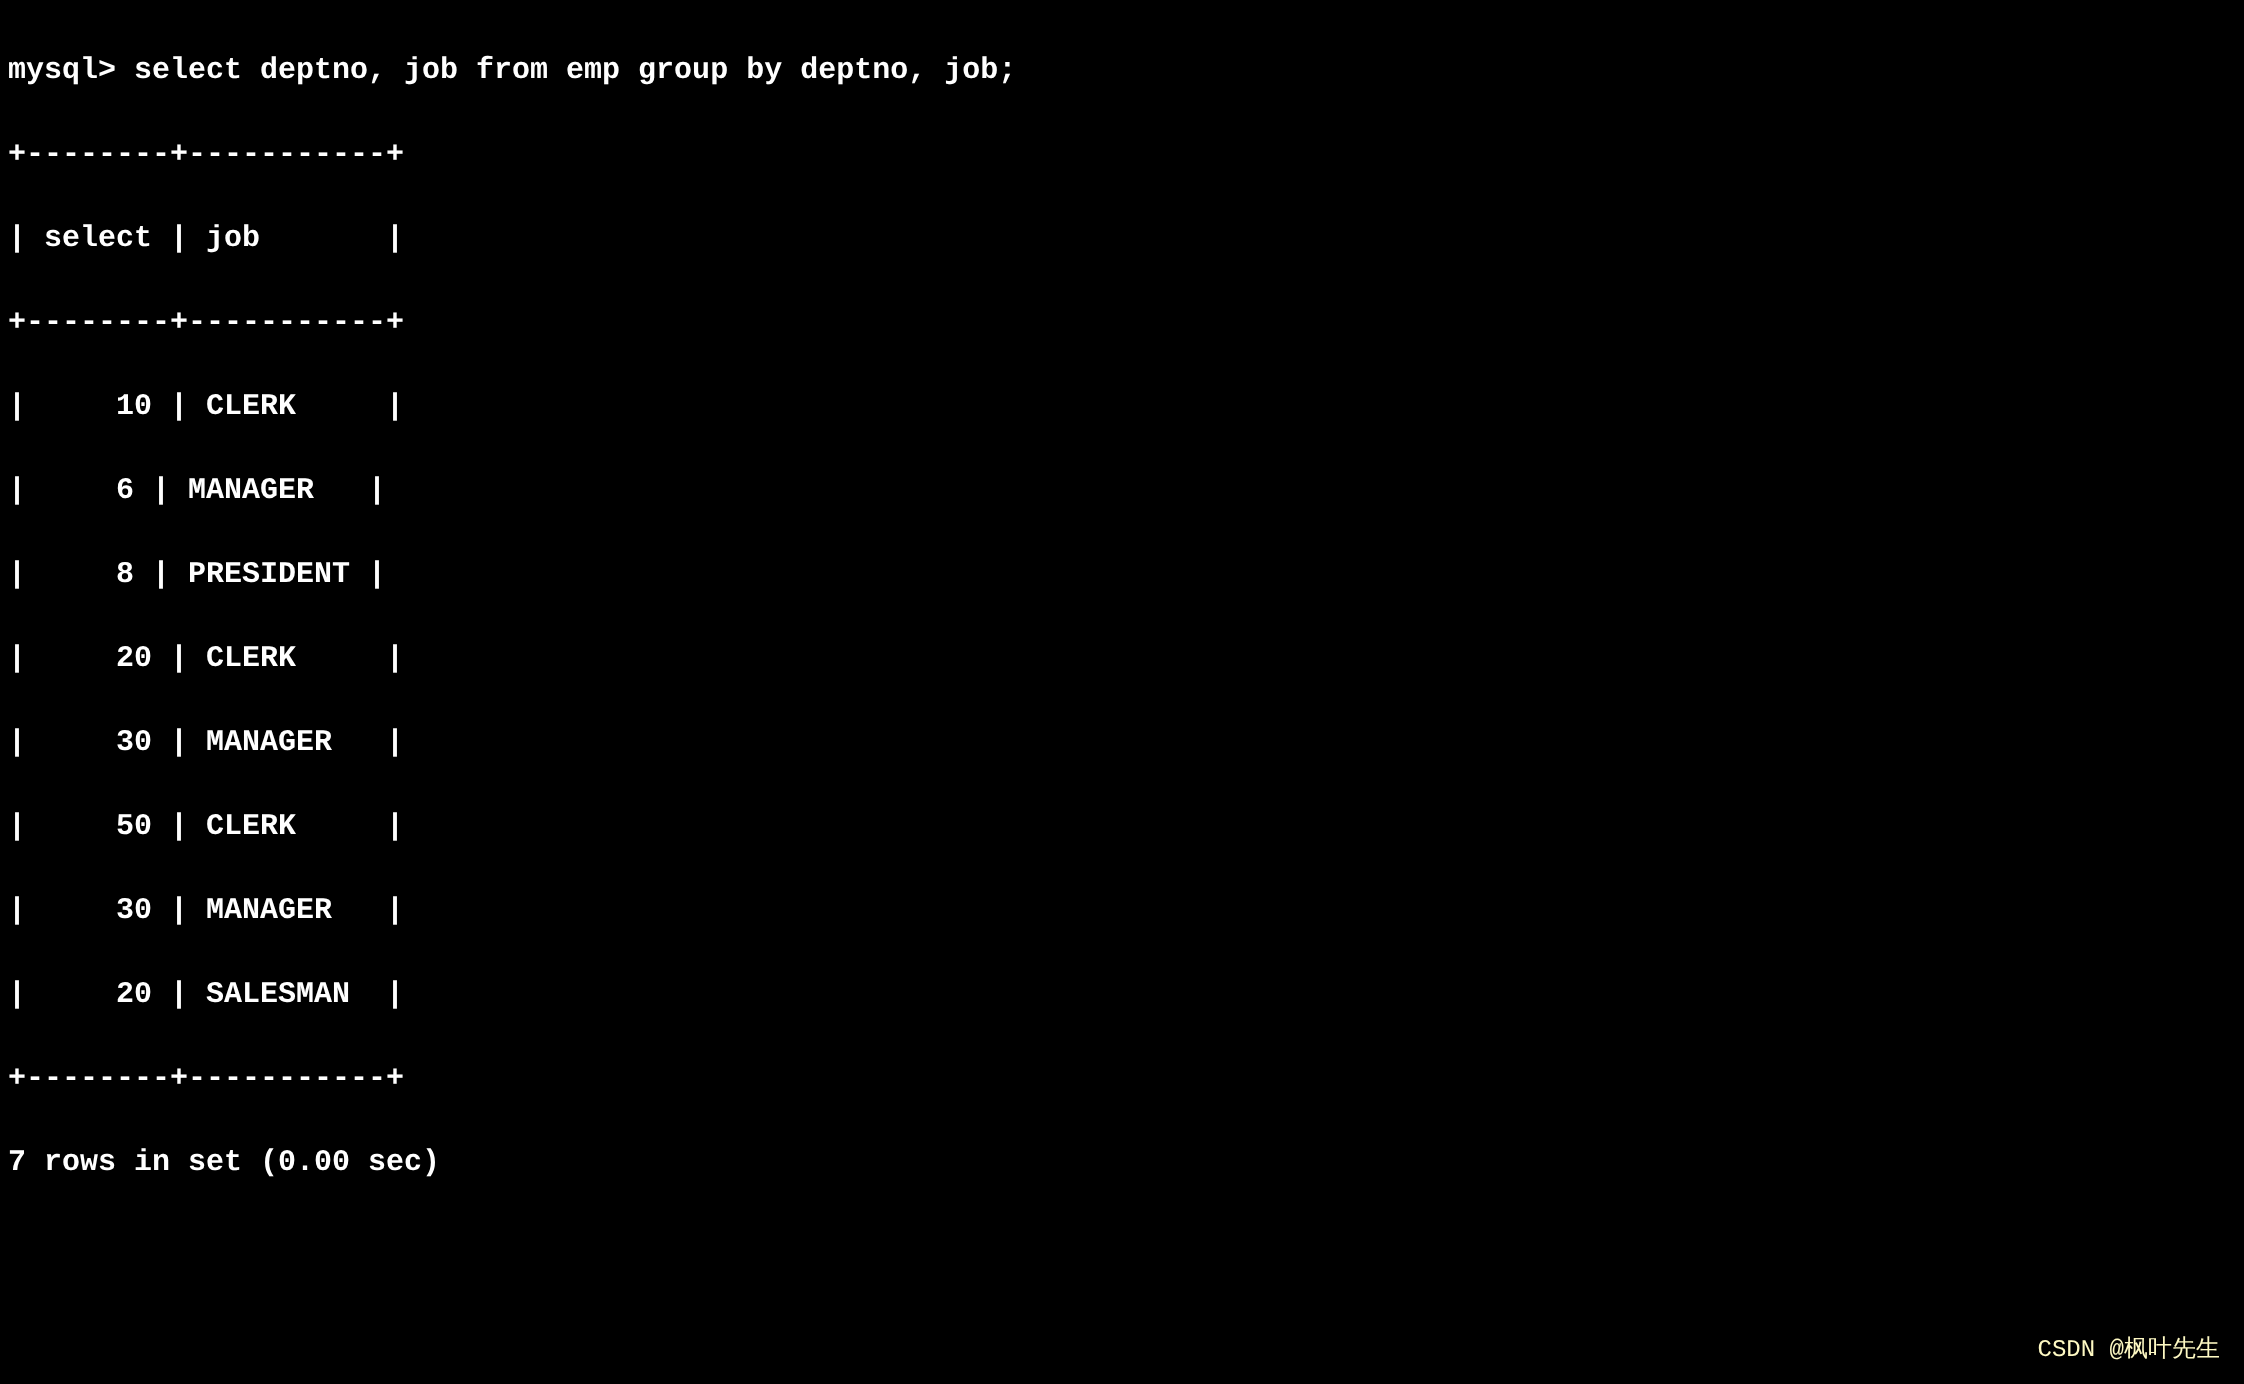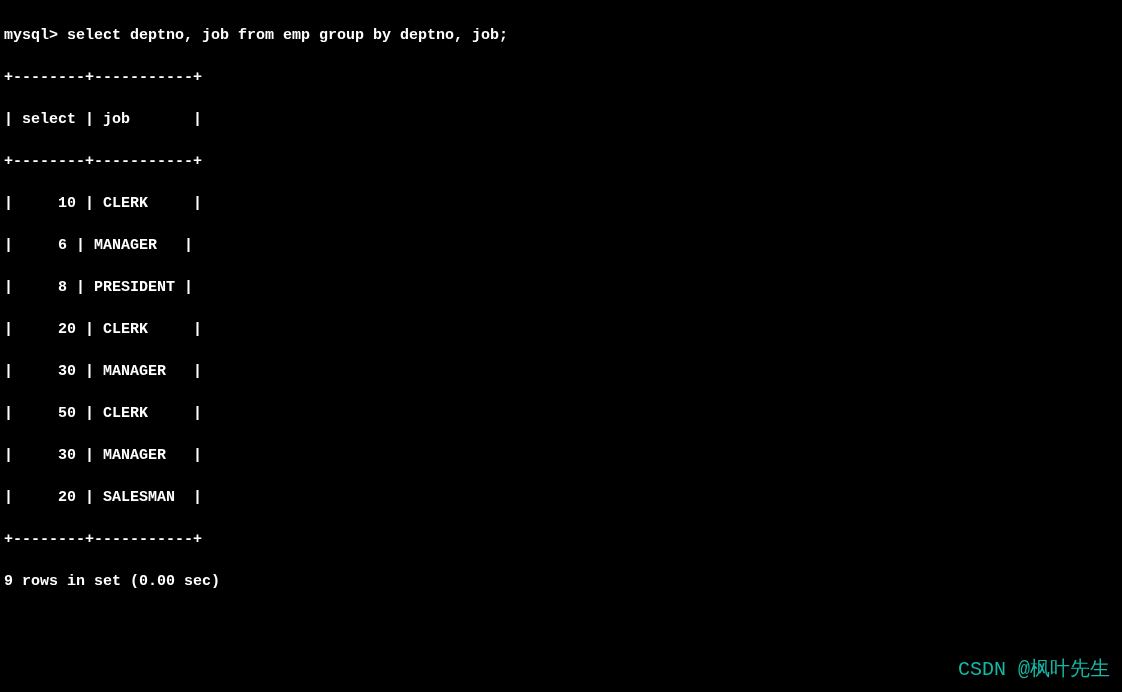--- a/index.html
+++ b/index.html
@@ -23,43 +23,43 @@
     .terminal {
       white-space: pre;
     }
     .line {
       white-space: pre;
     }
     .watermark {
       position: absolute;
       bottom: 8px;
       right: 12px;
-      color: #14b8a6;
-      font-size: 20px;
+      color: #fef9c3;
+      font-size: 12px;
       font-weight: normal;
     }
   </style>
 </head>
 <body>
 
 <div class="terminal">
 <div class="line"><span>mysql&gt; </span><span>select deptno, job from emp group by deptno, job;</span></div>
 <div class="line">+--------+-----------+</div>
 <div class="line">| select | job       |</div>
 <div class="line">+--------+-----------+</div>
 <div class="line">|     10 | CLERK     |</div>
 <div class="line">|     6 | MANAGER   |</div>
 <div class="line">|     8 | PRESIDENT |</div>
 <div class="line">|     20 | CLERK     |</div>
 <div class="line">|     30 | MANAGER   |</div>
 <div class="line">|     50 | CLERK     |</div>
 <div class="line">|     30 | MANAGER   |</div>
 <div class="line">|     20 | SALESMAN  |</div>
 <div class="line">+--------+-----------+</div>
-<div class="line">9 rows in set (0.00 sec)</div>
+<div class="line">7 rows in set (0.00 sec)</div>
 <div class="line"> </div>
 
 
 
 
 
 
 
 
 

